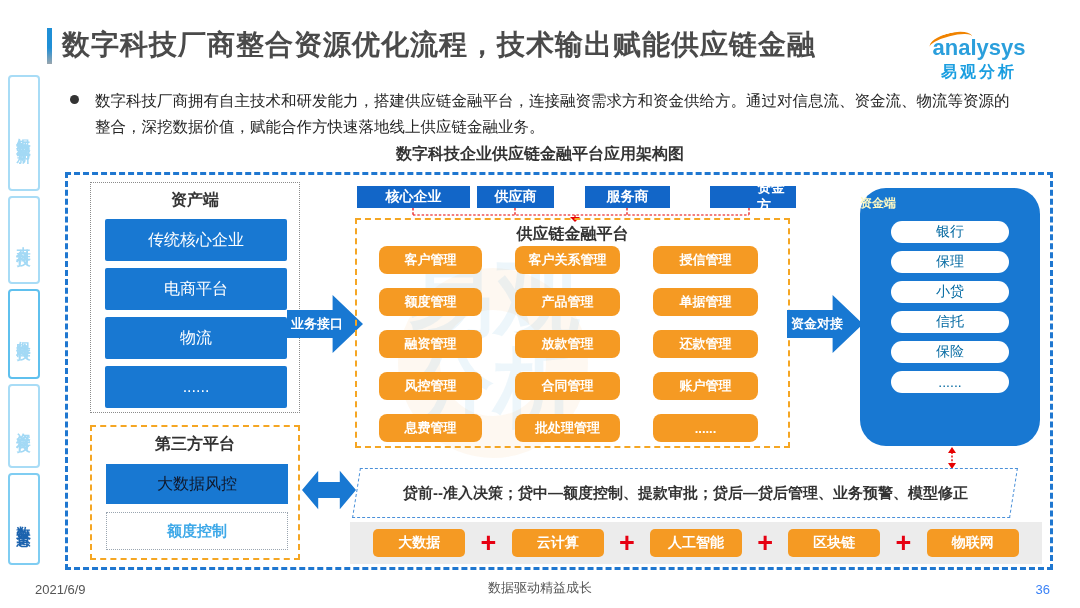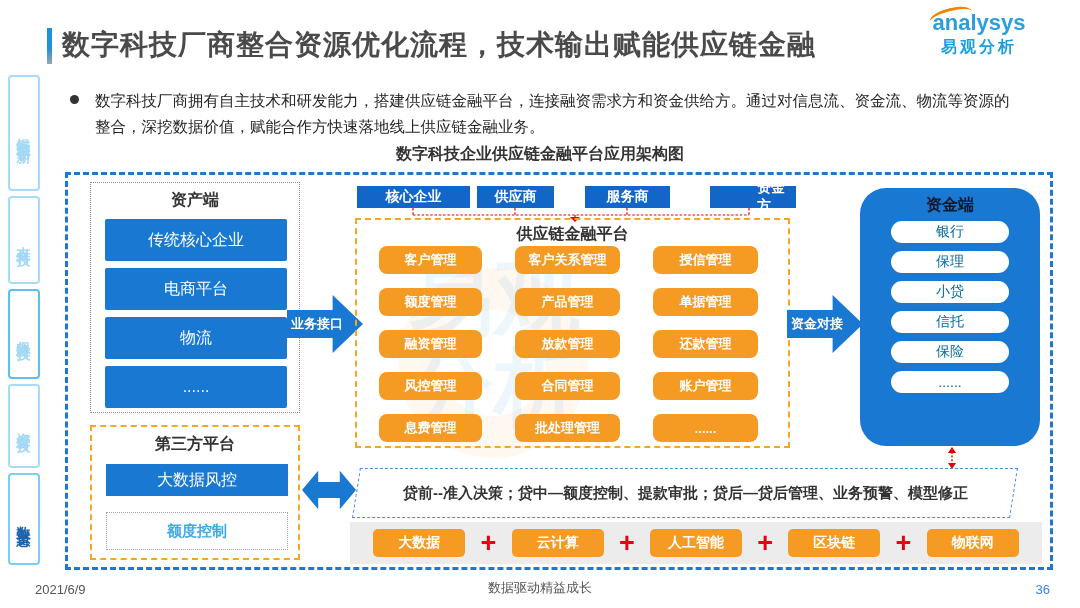--- a/index.html
+++ b/index.html
@@ -78,33 +78,33 @@
     border:2px dashed #f5a623; background:transparent; }
   .platform-title { text-align:center; font-size:16px; font-weight:bold; color:#333; margin-top:4px; }
   .module-grid { position:absolute; left:22px; top:26px;
     display:grid; grid-template-columns:103px 105px 105px; column-gap:33px; row-gap:14px; }
   .module { height:28px; background:#f59a23; color:#fff; font-size:13px; font-weight:bold;
     display:flex; align-items:center; justify-content:center; border-radius:8px; }
 
   
   .funding { position:absolute; left:860px; top:188px; width:180px; height:258px;
     background:#1878d2; border-radius:26px; }
-  .funding-title { text-align:center; color:#0f172a; font-size:16px; font-weight:bold; margin-top:7px; }
+  .funding-title { text-align:left; color:#fef9c3; font-size:12px; font-weight:bold; margin-top:7px; }
   .funding-items { position:absolute; left:31px; top:33px; width:118px;
     display:flex; flex-direction:column; gap:8px; }
   .white-item { height:22px; background:#fff; border-radius:13px; color:#0369a1;
     font-size:14px; display:flex; align-items:center; justify-content:center; }
 
   .red-varrow-svg { position:absolute; left:944px; top:447px; width:16px; height:22px; }
 
   
   .third-party { position:absolute; left:90px; top:425px; width:210px; height:135px;
     border:2px dashed #f5a623; background:#fff; }
-  .tp-primary { position:absolute; left:14px; top:37px; width:182px; height:32px;
-    background:#1878d2; color:#ffffff; font-size:16px;
+  .tp-primary { position:absolute; left:14px; top:37px; width:182px; height:40px;
+    background:#1878d2; color:#0f172a; font-size:16px;
     display:flex; align-items:center; justify-content:center; }
   .tp-secondary { position:absolute; left:14px; top:85px; width:182px; height:38px;
     border:1px dotted #9aa5b0; color:#3fa9e8; font-size:15px; font-weight:bold;
     display:flex; align-items:center; justify-content:center; background:#fff; }
 
   .double-arrow { position:absolute; left:302px; top:470px; width:54px; height:40px; background:#1878d2;
     clip-path:polygon(0 50%, 30% 2%, 30% 30%, 70% 30%, 70% 2%, 100% 50%, 70% 98%, 70% 70%, 30% 70%, 30% 98%); }
 
   
   .loan-box { position:absolute; left:356px; top:468px; width:658px; height:50px;
@@ -128,21 +128,21 @@
   .footer-page { position:absolute; right:30px; bottom:11px; font-size:13px; color:#3b82f6; }
 </style>
 </head>
 <body>
 
 <div class="slide">
 
   <div class="accent-bar"></div>
   <div class="page-title">数字科技厂商整合资源优化流程，技术输出赋能供应链金融</div>
   <div class="logo">
-    <div style="position:relative; display:inline-block;">
+    <div style="position:relative; display:inline-block;margin-top:25px;">
       <span class="logo-swoosh"></span>
       <span class="logo-brand">analysys</span>
     </div>
     <div class="logo-cn">易观分析</div>
   </div>
 
   <div class="bullet-dot"></div>
   <div class="bullet-text">数字科技厂商拥有自主技术和研发能力，搭建供应链金融平台，连接融资需求方和资金供给方。通过对信息流、资金流、物流等资源的整合，深挖数据价值，赋能合作方快速落地线上供应链金融业务。</div>
   <div class="diagram-caption">数字科技企业供应链金融平台应用架构图</div>
 

